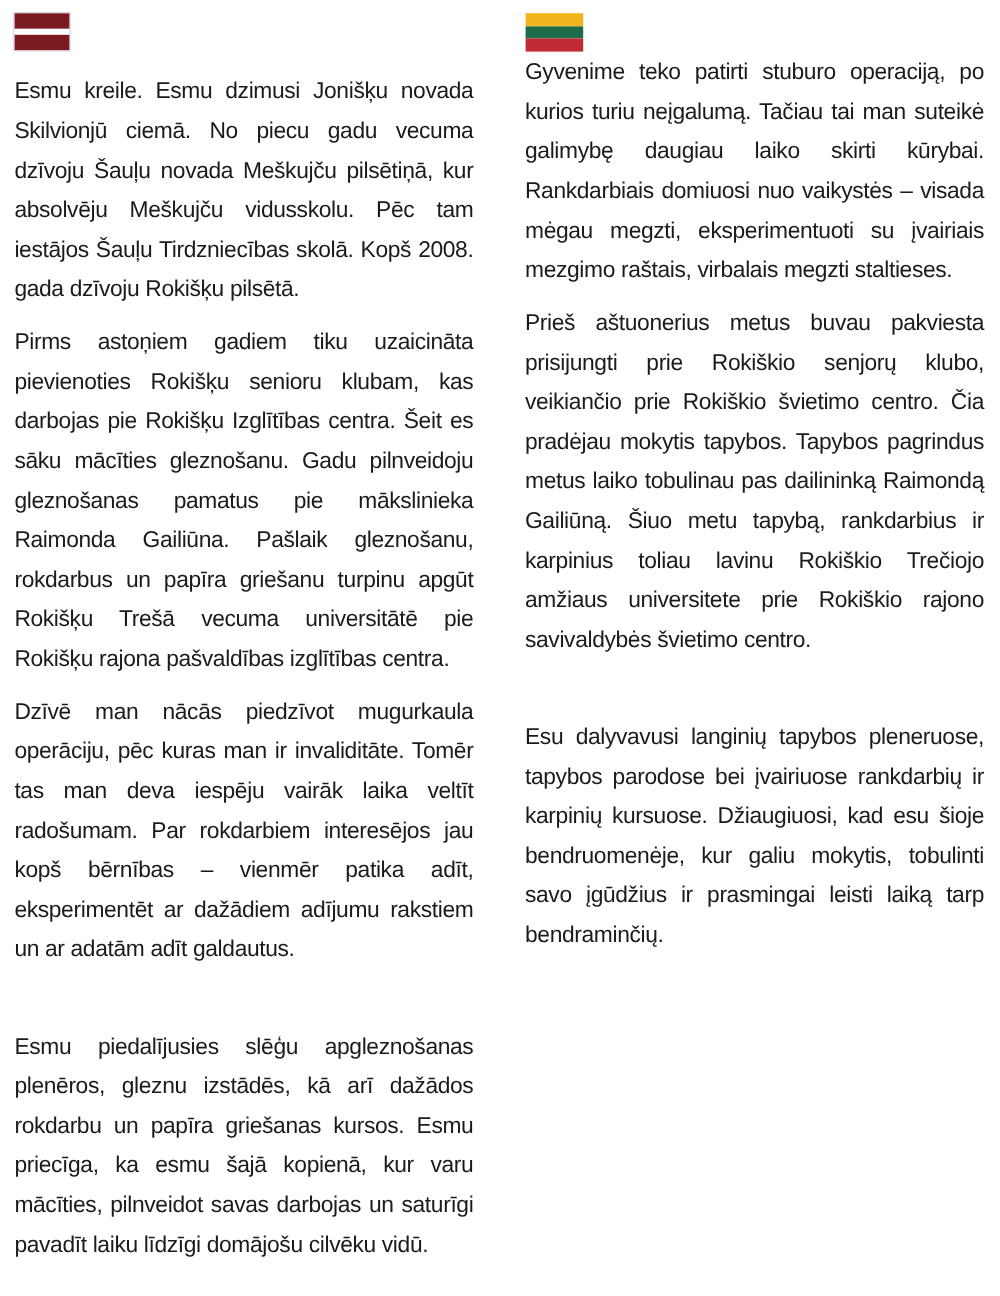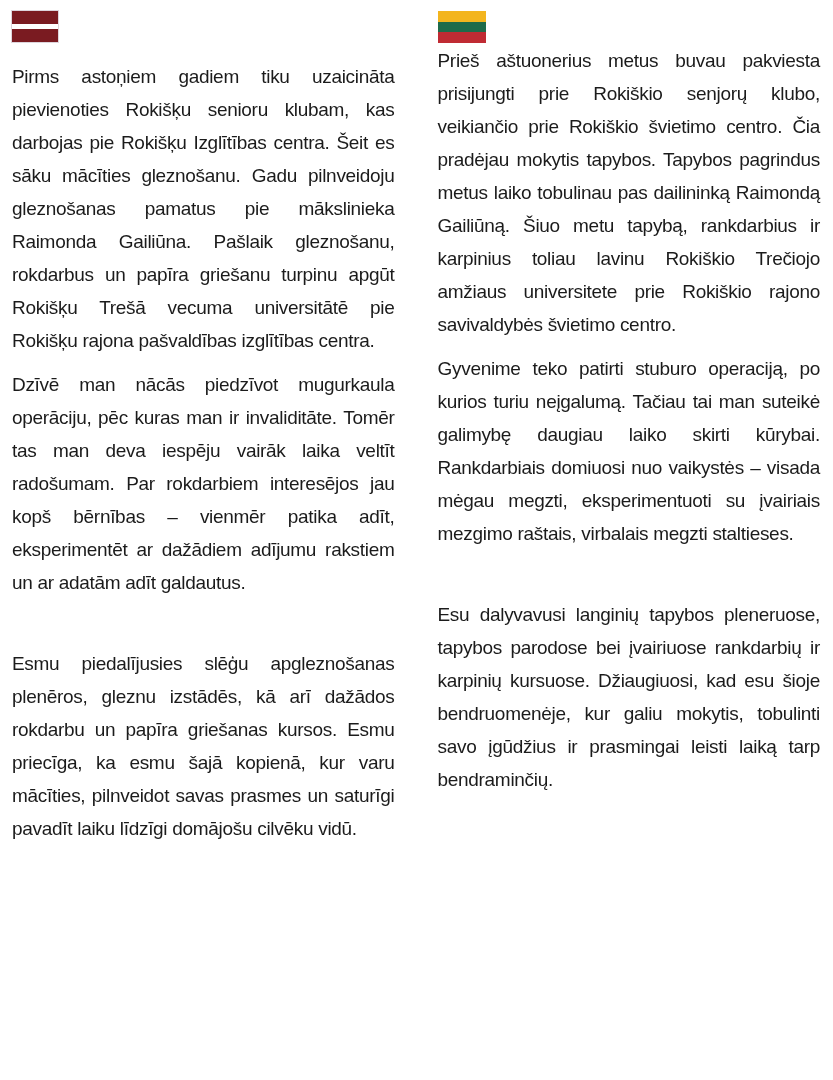--- a/index.html
+++ b/index.html
@@ -64,29 +64,30 @@
 <body style="background-color: rgb(255, 255, 255); color: rgb(27, 27, 27);">
 
 <div class="page">
 
   <div class="col">
     <div class="flag flag-lv">
       <div class="stripe" style="background-color: rgb(122, 27, 33);"></div>
       <div class="stripe" style="background-color: rgb(255, 255, 255);"></div>
       <div class="stripe" style="background-color: rgb(122, 27, 33);"></div>
     </div>
+    <p>Esmu kreile. Esmu dzimusi Jonišķu novada Skilvionjū ciemā. No piecu gadu vecuma dzīvoju Šauļu novada Meškujču pilsētiņā, kur absolvēju Meškujču vidusskolu. Pēc tam iestājos Šauļu Tirdzniecības skolā. Kopš 2008. gada dzīvoju Rokišķu pilsētā.</p>
     <p>Pirms astoņiem gadiem tiku uzaicināta pievienoties Rokišķu senioru klubam, kas darbojas pie Rokišķu Izglītības centra. Šeit es sāku mācīties gleznošanu. Gadu pilnveidoju gleznošanas pamatus pie mākslinieka Raimonda Gailiūna. Pašlaik gleznošanu, rokdarbus un papīra griešanu turpinu apgūt Rokišķu Trešā vecuma universitātē pie Rokišķu rajona pašvaldības izglītības centra.</p>
     <p>Dzīvē man nācās piedzīvot mugurkaula operāciju, pēc kuras man ir invaliditāte. Tomēr tas man deva iespēju vairāk laika veltīt radošumam. Par rokdarbiem interesējos jau kopš bērnības – vienmēr patika adīt, eksperimentēt ar dažādiem adījumu rakstiem un ar adatām adīt galdautus.</p>
-    <p>Esmu piedalījusies slēģu apgleznošanas plenēros, gleznu izstādēs, kā arī dažādos rokdarbu un papīra griešanas kursos. Esmu priecīga, ka esmu šajā kopienā, kur varu mācīties, pilnveidot savas prasmes un saturīgi pavadīt laiku līdzīgi domājošu cilvēku vidū.</p>
+    <p>Esmu piedalījusies slēģu apgleznošanas plenēros, gleznu izstādēs, kā arī dažādos rokdarbu un papīra griešanas kursos. Esmu priecīga, ka esmu šajā kopienā, kur varu mācīties, pilnveidot savas darbojas un saturīgi pavadīt laiku līdzīgi domājošu cilvēku vidū.</p>
   </div>
 
   <div class="col">
     <div class="flag flag-lt">
       <div class="stripe" style="background-color: rgb(243, 181, 30);"></div>
       <div class="stripe" style="background-color: rgb(30, 107, 74);"></div>
       <div class="stripe" style="background-color: rgb(192, 43, 51);"></div>
     </div>
+    <p>Gyvenime teko patirti stuburo operaciją, po kurios turiu neįgalumą. Tačiau tai man suteikė galimybę daugiau laiko skirti kūrybai. Rankdarbiais domiuosi nuo vaikystės – visada mėgau megzti, eksperimentuoti su įvairiais mezgimo raštais, virbalais megzti staltieses.</p>
     <p>Prieš aštuonerius metus buvau pakviesta prisijungti prie Rokiškio senjorų klubo, veikiančio prie Rokiškio švietimo centro. Čia pradėjau mokytis tapybos. Tapybos pagrindus metus laiko tobulinau pas dailininką Raimondą Gailiūną. Šiuo metu tapybą, rankdarbius ir karpinius toliau lavinu Rokiškio Trečiojo amžiaus universitete prie Rokiškio rajono savivaldybės švietimo centro.</p>
-    <p>Gyvenime teko patirti stuburo operaciją, po kurios turiu neįgalumą. Tačiau tai man suteikė galimybę daugiau laiko skirti kūrybai. Rankdarbiais domiuosi nuo vaikystės – visada mėgau megzti, eksperimentuoti su įvairiais mezgimo raštais, virbalais megzti staltieses.</p>
     <p>Esu dalyvavusi langinių tapybos pleneruose, tapybos parodose bei įvairiuose rankdarbių ir karpinių kursuose. Džiaugiuosi, kad esu šioje bendruomenėje, kur galiu mokytis, tobulinti savo įgūdžius ir prasmingai leisti laiką tarp bendraminčių.</p>
   </div>
 
 </div>
 
 </body></html>

